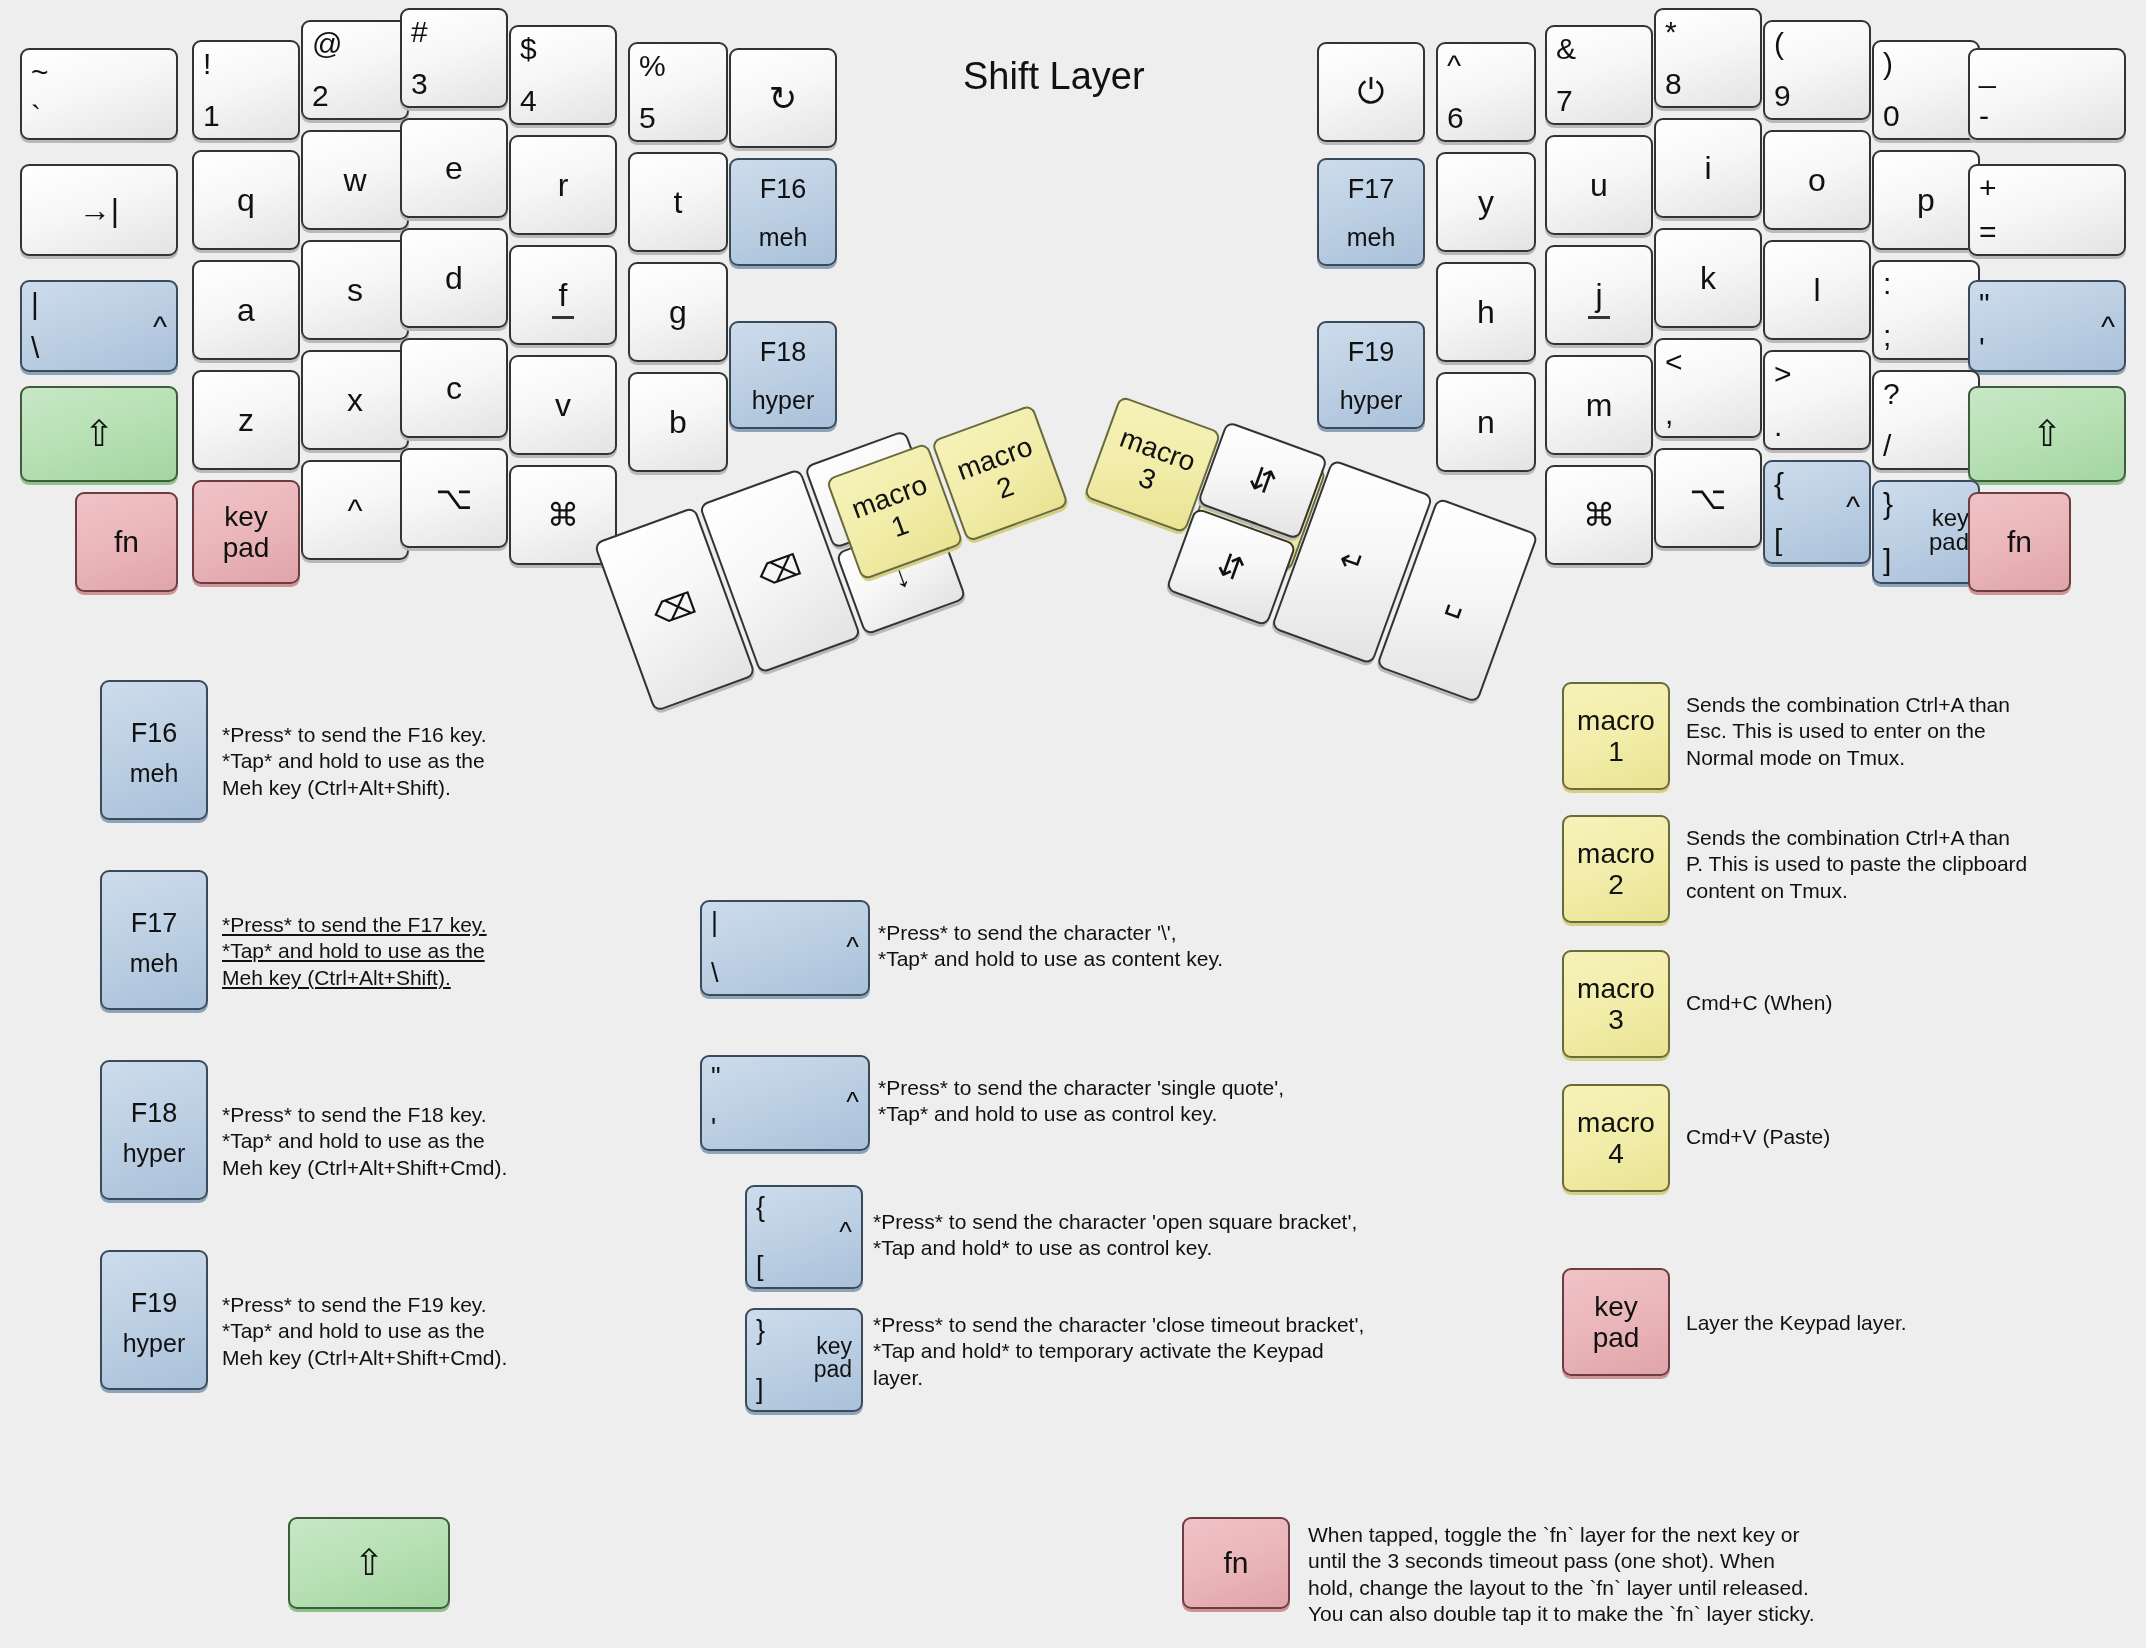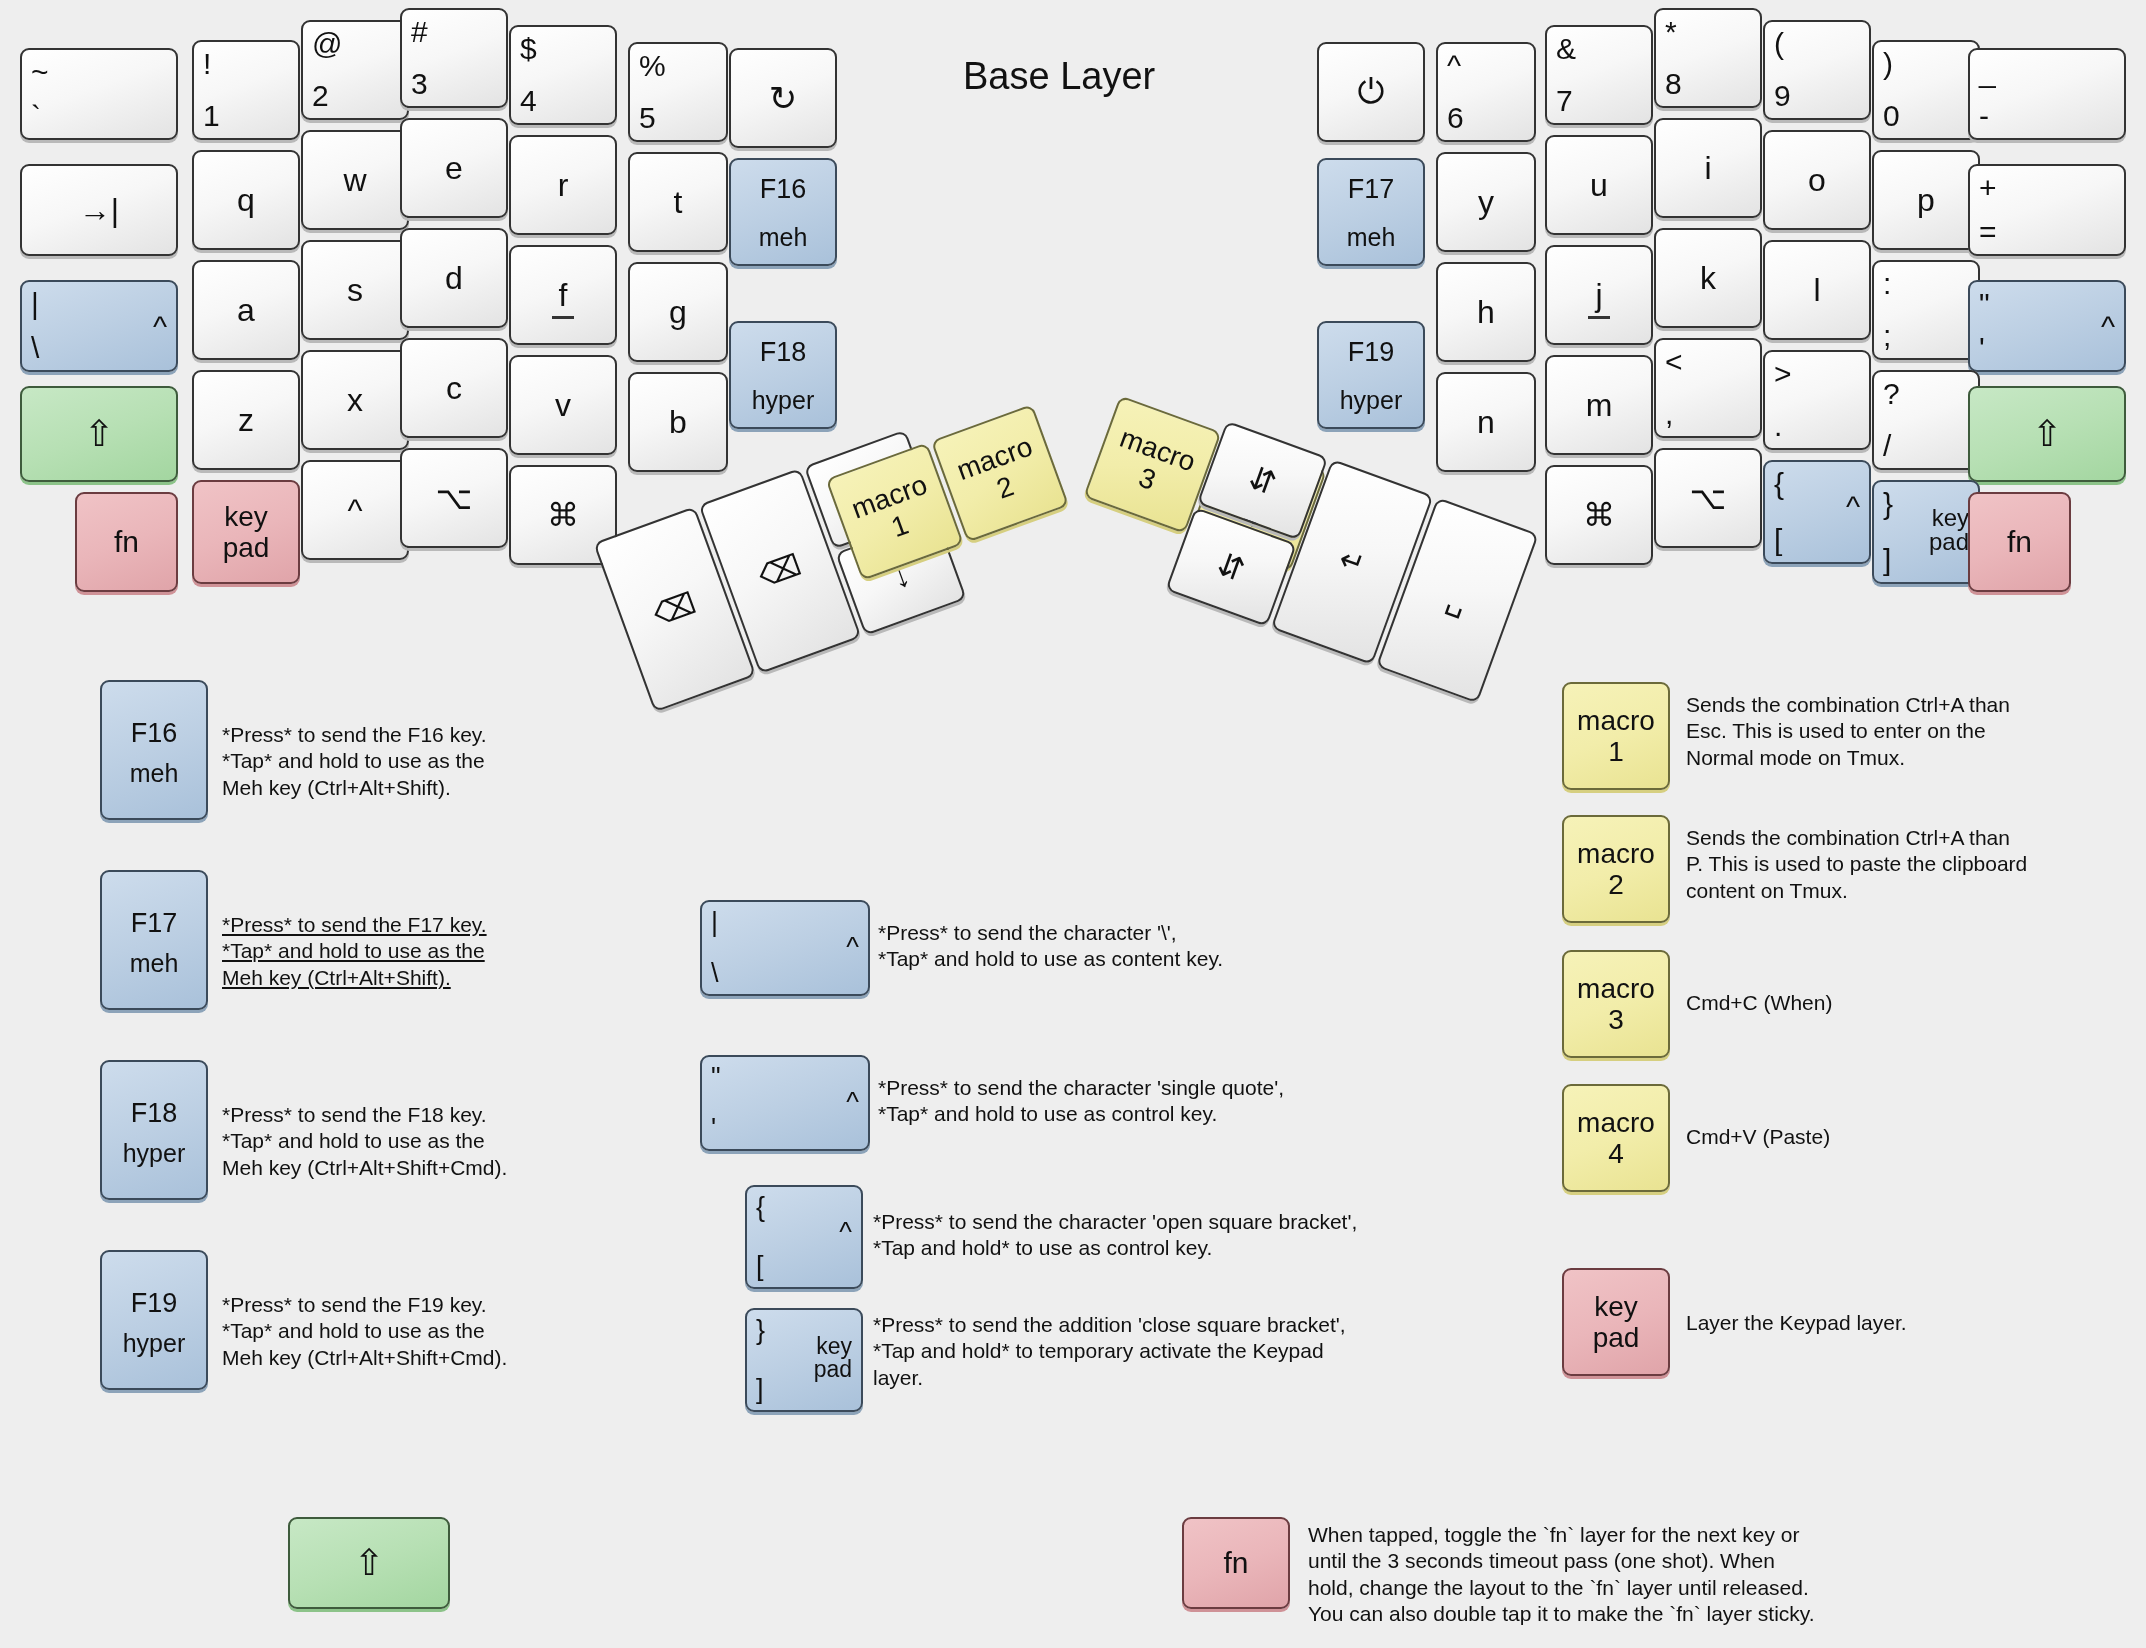--- a/index.html
+++ b/index.html
@@ -38,21 +38,21 @@
 
   
   .legend-text{position:absolute;font-size:21px;color:#111;line-height:1.26;}
   .rot{transform-origin:center center;}
 </style>
 </head>
 <body>
 
 <div id="stage">
 
-  <div class="title" style="left:963px;top:55px;">Base Layer</div>
+  <div class="title" style="left:963px;top:55px;">Shift Layer</div>
 
   <div class="key" style="left:20px;top:48px;width:158px;height:92px;">
     <span class="tl">~</span>
     <span class="bl">`</span>
   </div>
   <div class="key" style="left:192px;top:40px;width:108px;height:100px;">
     <span class="tl">!</span>
     <span class="bl">1</span>
   </div>
   <div class="key" style="left:301px;top:20px;width:108px;height:100px;">
@@ -389,21 +389,21 @@
   </div>
   <div class="legend-text" style="left:873px;top:1196px;width:580px;white-space:pre-line;margin-top:13px;">*Press* to send the character 'open square bracket',
 *Tap and hold* to use as control key.</div>
 
   <div class="key blue" style="left:745px;top:1308px;width:118px;height:104px;">
     <span class="tl" style="font-size:27px;">}</span>
     <span class="bl" style="font-size:27px;">]</span>
     <span class="tr" style="top:25px;font-size:23px;white-space:pre-line;text-align:right;">key
 pad</span>
   </div>
-  <div class="legend-text" style="left:873px;top:1312px;width:580px;white-space:pre-line;">*Press* to send the addition 'close square bracket',
+  <div class="legend-text" style="left:873px;top:1312px;width:580px;white-space:pre-line;">*Press* to send the character 'close timeout bracket',
 *Tap and hold* to temporary activate the Keypad
 layer.</div>
 
   <div class="key yellow" style="left:1562px;top:682px;width:108px;height:108px;">
     <span class="twoline" style="white-space:pre-line;">macro
 1</span>
   </div>
   <div class="legend-text" style="left:1686px;top:692px;width:400px;white-space:pre-line;">Sends the combination Ctrl+A than
 Esc. This is used to enter on the
 Normal mode on Tmux.</div>

